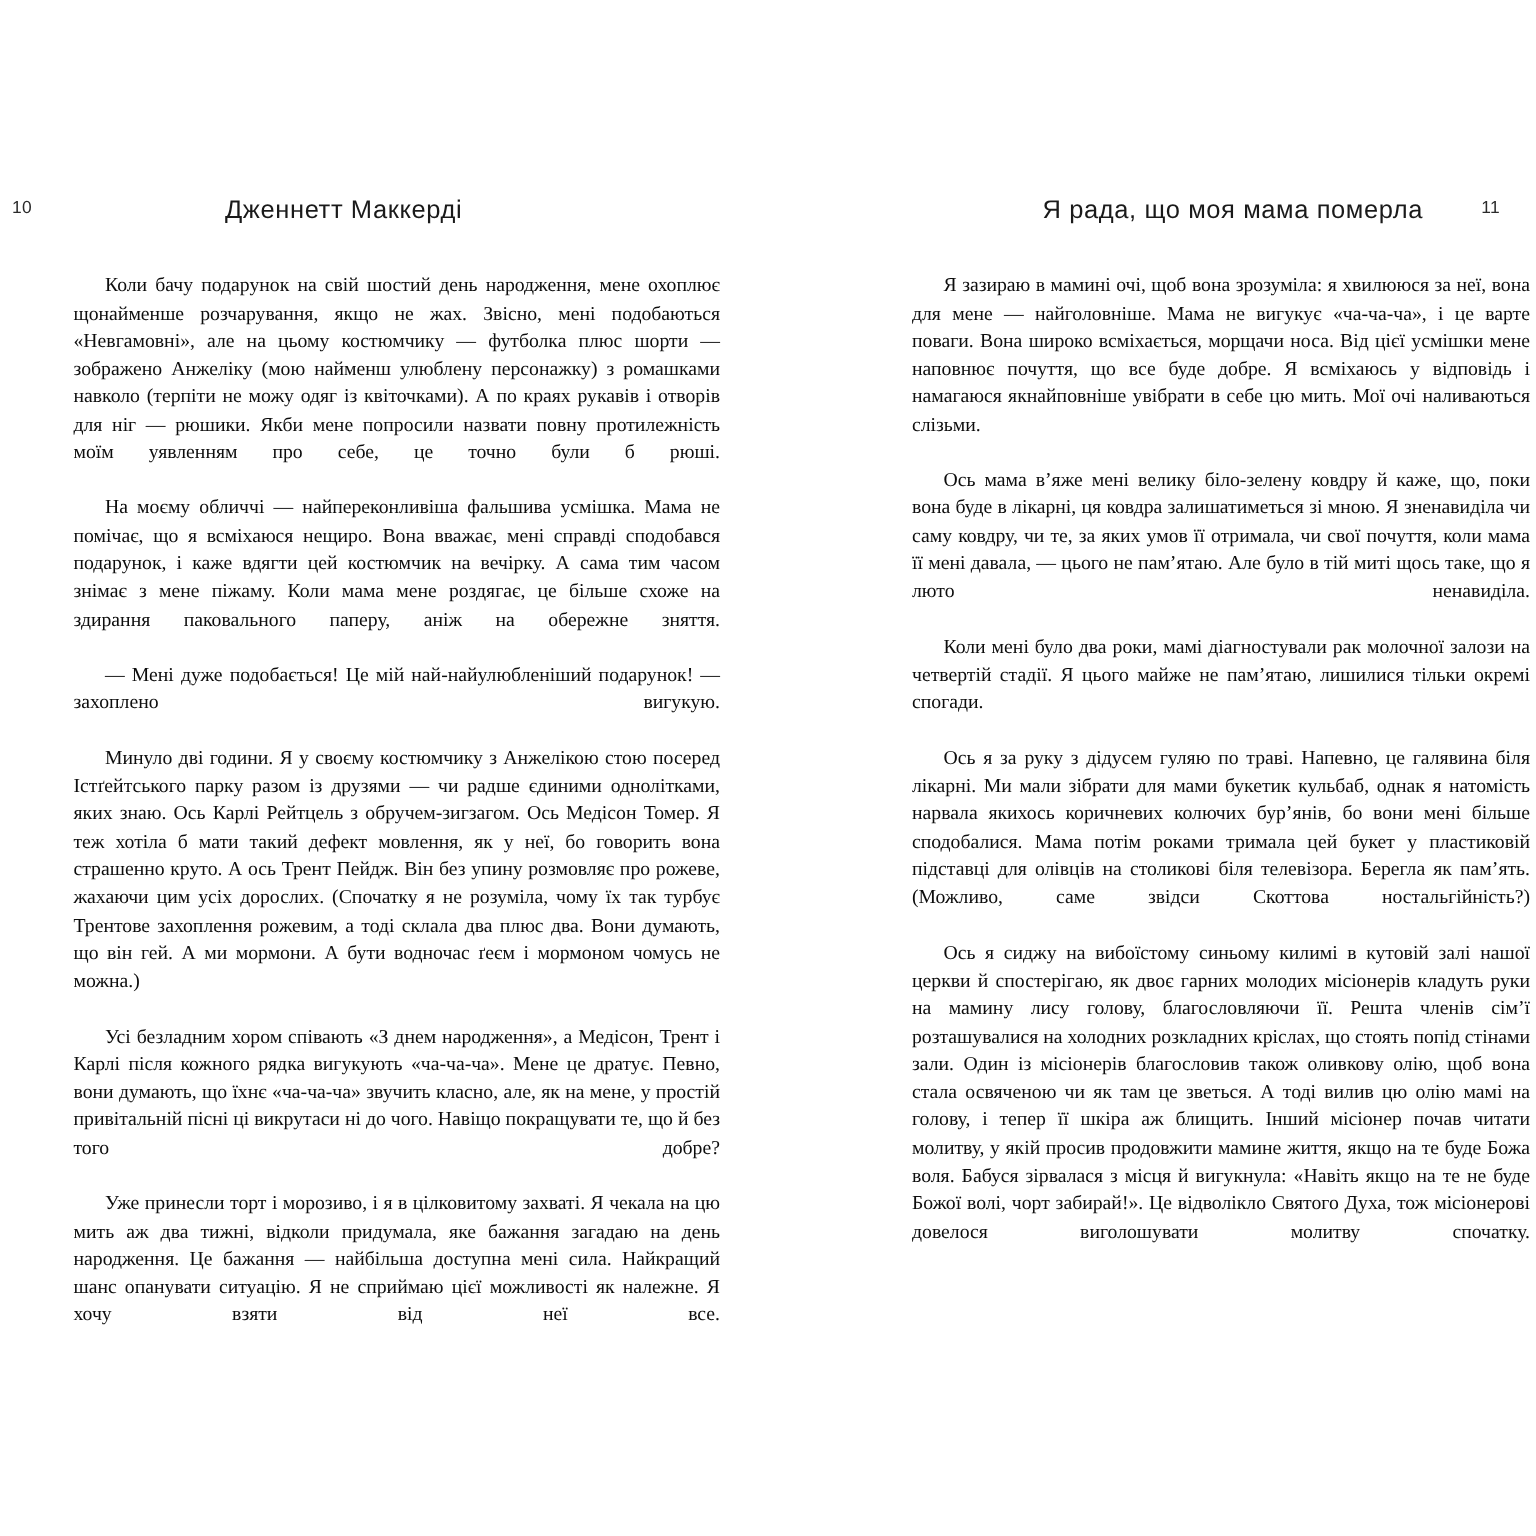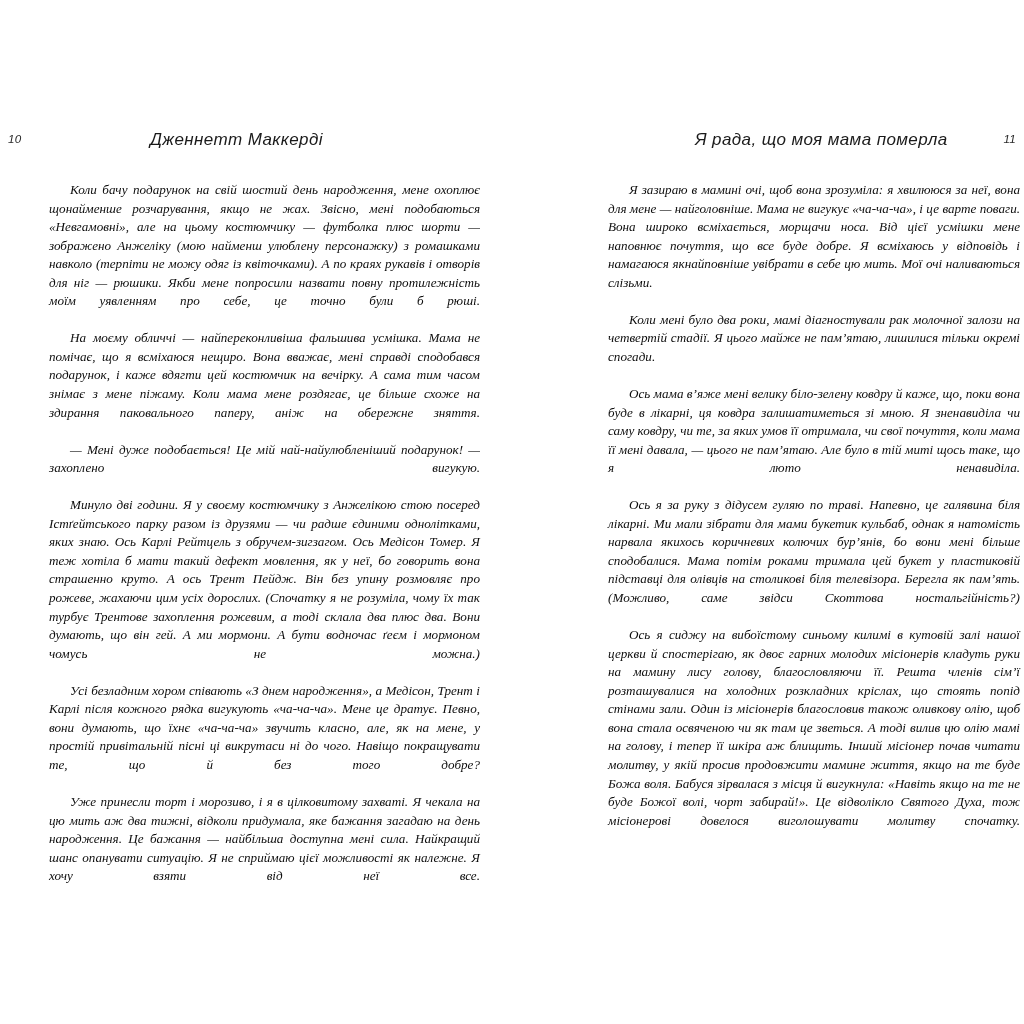--- a/index.html
+++ b/index.html
@@ -21,21 +21,20 @@
     width: 1024px;
     height: 1024px;
     box-sizing: border-box;
   }
 
   .page {
     position: absolute;
     top: 0;
     height: 1024px;
     box-sizing: border-box;
-    font-style: italic;
   }
   .page-left  { left: 0;   width: 512px; }
   .page-right { left: 512px; width: 512px; }
 
   
   .running-head {
     position: absolute;
     top: 130px;
     height: 20px;
     width: 100%;
@@ -55,21 +54,21 @@
   .folio {
     position: absolute;
     top: 2px;
     font-size: 11.6px;
     color: #2a2a2a;
     font-family: "Liberation Sans", "DejaVu Sans", sans-serif;
     font-weight: 300;
     letter-spacing: 0.2px;
   }
   .page-left .folio  { left: 0; }
-  .page-right .folio { right: 0; }
+  .page-right .folio { right: 16px; }
 
   .rh-title {
     position: absolute;
     top: 0;
     font-size: 17px;
     white-space: nowrap;
     font-weight: 400;
   }
   .page-left .rh-title  { left: 142px; }
   .page-right .rh-title { left: 158px; }
@@ -138,20 +137,20 @@
 
     <div class="running-head">
       <div class="rh-inner">
         <span class="rh-title">Я рада, що моя мама померла</span>
         <span class="folio">11</span>
       </div>
     </div>
 
     <div class="column">
       <p>Я зазираю в мамині очі, щоб вона зрозуміла: я хвилююся за неї, вона для мене — найголовніше. Мама не вигукує «ча-ча-ча», і це варте поваги. Вона широко всміхається, морщачи носа. Від цієї усмішки мене наповнює почуття, що все буде добре. Я всміхаюсь у відповідь і намагаюся якнайповніше увібрати в себе цю мить. Мої очі наливаються слізьми.</p>
+      <p>Ось мама в’яже мені велику біло-зелену ковдру й каже, що, поки вона буде в лікарні, ця ковдра залишатиметься зі мною. Я зненавиділа чи саму ковдру, чи те, за яких умов її отримала, чи свої почуття, коли мама її мені давала, — цього не пам’ятаю. Але було в тій миті щось таке, що я люто ненавиділа.</p>
       <p>Коли мені було два роки, мамі діагностували рак молочної залози на четвертій стадії. Я цього майже не пам’ятаю, лишилися тільки окремі спогади.</p>
-      <p>Ось мама в’яже мені велику біло-зелену ковдру й каже, що, поки вона буде в лікарні, ця ковдра залишатиметься зі мною. Я зненавиділа чи саму ковдру, чи те, за яких умов її отримала, чи свої почуття, коли мама її мені давала, — цього не пам’ятаю. Але було в тій миті щось таке, що я люто ненавиділа.</p>
       <p>Ось я за руку з дідусем гуляю по траві. Напевно, це галявина біля лікарні. Ми мали зібрати для мами букетик кульбаб, однак я натомість нарвала якихось коричневих колючих бур’янів, бо вони мені більше сподобалися. Мама потім роками тримала цей букет у пластиковій підставці для олівців на столикові біля телевізора. Берегла як пам’ять. (Можливо, саме звідси Скоттова ностальгійність?)</p>
       <p>Ось я сиджу на вибоїстому синьому килимі в кутовій залі нашої церкви й спостерігаю, як двоє гарних молодих місіонерів кладуть руки на мамину лису голову, благословляючи її. Решта членів сім’ї розташувалися на холодних розкладних кріслах, що стоять попід стінами зали. Один із місіонерів благословив також оливкову олію, щоб вона стала освяченою чи як там це зветься. А тоді вилив цю олію мамі на голову, і тепер її шкіра аж блищить. Інший місіонер почав читати молитву, у якій просив продовжити мамине життя, якщо на те буде Божа воля. Бабуся зірвалася з місця й вигукнула: «Навіть якщо на те не буде Божої волі, чорт забирай!». Це відволікло Святого Духа, тож місіонерові довелося виголошувати молитву спочатку.</p>
     </div>
   </div>
 
 </div>
 
 </body></html>

